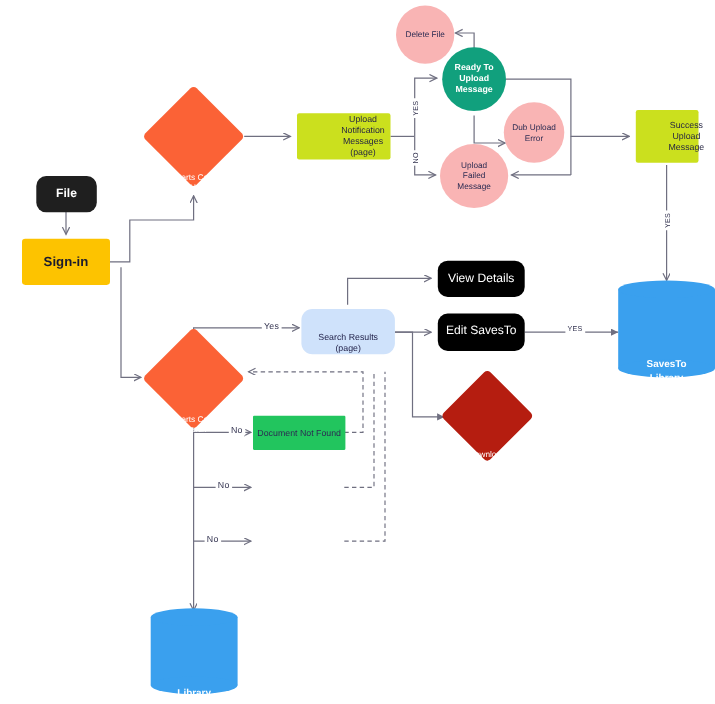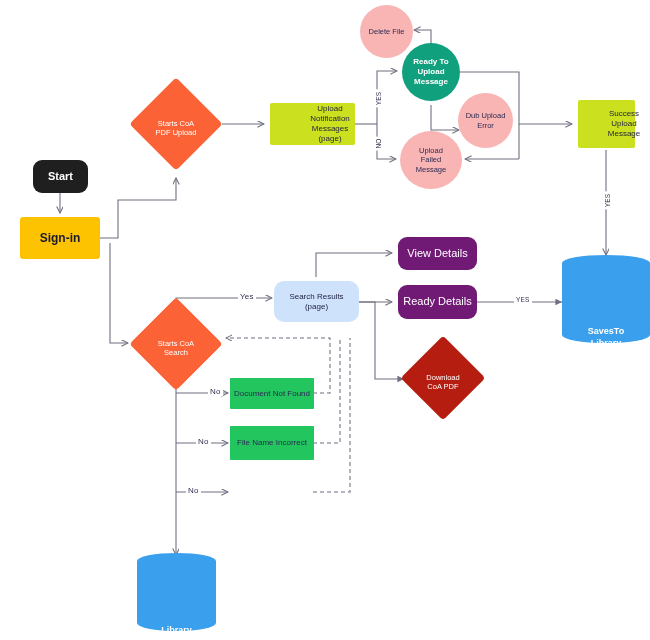--- a/index.html
+++ b/index.html
@@ -9,32 +9,32 @@
   .node{position:absolute;display:flex;align-items:center;justify-content:center;
         text-align:center;box-sizing:border-box;line-height:1.25;}
   .nlabel{display:block;white-space:pre-line;}
 
   .start-node{background:#1f1f1f;color:#ffffff;font-size:11px;font-weight:bold;border-radius:9px;}
   .signin-node{background:#fdc300;color:#1a1a2e;font-size:12px;font-weight:bold;border-radius:3px;}
 
   .diamond-wrap{position:absolute;}
   .diamond-wrap .dia{position:absolute;left:0;top:0;width:100%;height:100%;
        transform:rotate(45deg);border-radius:4px;}
-  .diamond-wrap .dtext{position:absolute;left:0;top:4px;width:100%;height:100%;
-       display:flex;align-items:center;justify-content:center;text-align:center;
+  .diamond-wrap .dtext{position:absolute;left:0;top:18px;width:100%;height:100%;
+       display:flex;align-items:flex-end;justify-content:center;text-align:center;
        color:#ffffff;}
 
   .dia-orange{background:#fb6236;}
   .dia-red{background:#b51d10;}
 
   .green-box{background:#cbe01e;color:#262642;font-size:8px;border-radius:2px;padding-left:35px;}
   .circle-pink{background:#f9b4b4;color:#2b2b52;border-radius:50%;font-size:7.5px;font-weight:normal;}
   .circle-teal{background:#11a07d;color:#ffffff;border-radius:50%;font-size:8px;font-weight:bold;justify-content:center;}
   .lightblue-box{background:#cfe2fb;color:#22224a;font-size:8px;border-radius:10px;}
-  .blue-box{background:#701a75;color:#ffffff;font-size:11px;border-radius:9px;text-align:center;}
+  .blue-box{background:#000000;color:#ffffff;font-size:11px;border-radius:9px;text-align:center;}
   .pink-box{background:#22c55e;color:#2b2b52;font-size:8px;border-radius:1px;}
 
   .cyl{position:absolute;}
   .cyl .body{position:absolute;left:0;top:8px;width:100%;height:calc(100% - 16px);background:#3aa0ee;}
   .cyl .top{position:absolute;left:0;top:0;width:100%;height:16px;background:#3aa0ee;border-radius:50%;}
   .cyl .bot{position:absolute;left:0;bottom:0;width:100%;height:16px;background:#3aa0ee;border-radius:50%;}
   .cyl .ctext{position:absolute;left:0;top:0;width:100%;height:100%;display:flex;
         align-items:center;justify-content:center;text-align:center;color:#ffffff;
         font-size:9px;font-weight:bold;line-height:1.35;margin-top:44px;}
 
@@ -103,21 +103,21 @@
     </g>
 
     <g fill="none" stroke="#6f6f80" stroke-width="1.05" stroke-dasharray="4,3">
       <path d="M313,393 L330,393 L330,338 L226,338" marker-end="url(#ah)"></path>
       <path d="M313,443 L340,443 L340,338"></path>
       <path d="M313,492 L350,492 L350,338"></path>
     </g>
   </svg>
 
   <div class="node start-node" style="left:33px;top:160px;width:55px;height:33px;">
-    <span class="nlabel">Start</span>
+    <span class="nlabel">File</span>
   </div>
 
   <div class="node signin-node" style="left:20px;top:217px;width:80px;height:42px;">
     <span class="nlabel">Sign-in</span>
   </div>
 
   <div class="diamond-wrap" style="left:143px;top:91px;width:66px;height:66px;">
     <div class="dia dia-orange"></div>
     <div class="dtext" style="font-size:7.5px;">
       <span class="nlabel">Starts CoA
@@ -159,31 +159,31 @@
   </div>
 
   <div class="diamond-wrap" style="left:143px;top:311px;width:66px;height:66px;">
     <div class="dia dia-orange"></div>
     <div class="dtext" style="font-size:7.5px;">
       <span class="nlabel">Starts CoA
 Search</span>
     </div>
   </div>
 
-  <div class="node lightblue-box" style="left:274px;top:281px;width:85px;height:41px;">
+  <div class="node lightblue-box" style="left:274px;top:281px;width:85px;height:41px;align-items:flex-end;">
     <span class="nlabel">Search Results
 (page)</span>
   </div>
 
   <div class="node blue-box" style="left:398px;top:237px;width:79px;height:33px;">
     <span class="nlabel">View Details</span>
   </div>
 
   <div class="node blue-box" style="left:398px;top:285px;width:79px;height:34px;">
-    <span class="nlabel">Ready Details</span>
+    <span class="nlabel">Edit SavesTo</span>
   </div>
 
   <div class="diamond-wrap" style="left:413px;top:348px;width:60px;height:60px;">
     <div class="dia dia-red"></div>
     <div class="dtext" style="font-size:7.5px;">
       <span class="nlabel">Download
 CoA PDF</span>
     </div>
   </div>
 
@@ -195,23 +195,20 @@
         <span class="nlabel">SavesTo
 Library
 Database</span>
       </div>
   </div>
 
   <div class="node pink-box" style="left:230px;top:378px;width:84px;height:31px;">
     <span class="nlabel">Document Not Found</span>
   </div>
 
-  <div class="node pink-box" style="left:230px;top:426px;width:84px;height:34px;">
-    <span class="nlabel">File Name Incorrect</span>
-  </div>
 
 
   <div class="cyl" style="left:137px;top:553px;width:79px;height:78px;">
     <div class="body"></div>
     <div class="top"></div>
     <div class="bot"></div>
     <div class="ctext">
         <span class="nlabel">Library
 Database</span>
       </div>

